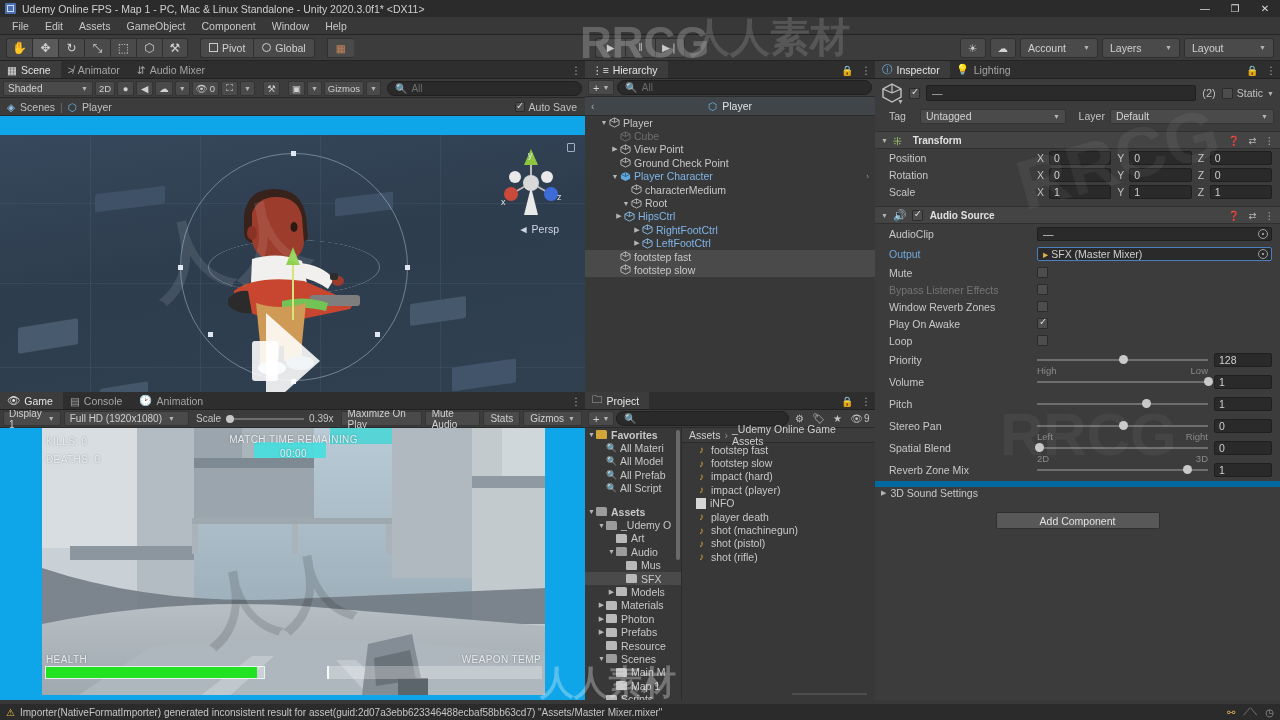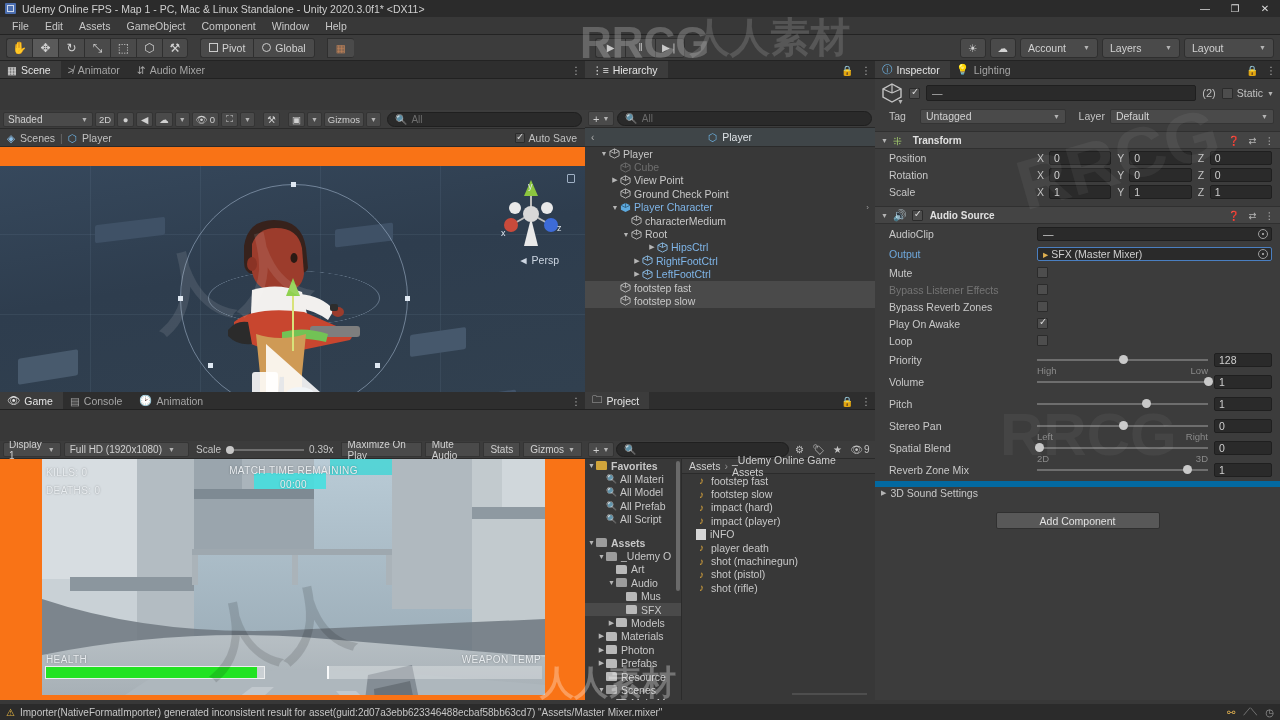--- a/index.html
+++ b/index.html
@@ -85,21 +85,21 @@
     position: relative; border-bottom: 1px solid #212121;
   }
   .ptab {
     display: flex; align-items: center; gap: 4px; padding: 0 10px 0 7px;
     font-size: 10.5px; color: #a5a5a5; background: #2e2e2e;
   }
   .ptab.active { background: #3c3c3c; color: #e4e4e4; }
   .ptab-icons { position: absolute; right: 4px; top: 0; height: 18px;
     display: flex; align-items: center; gap: 7px; color: #b0b0b0; font-size: 10px; }
   .panel-body { position: absolute; top: 18px; left: 0; right: 0; bottom: 0;
-    background: #f97316; overflow: hidden; margin-top: 31px; }
+    background: #0ea5e9; overflow: hidden; }
 
   
   #scene-panel { left: 0; top: 0; width: 585px; height: 331px; }
   .scene-toolbar {
     height: 19px; background: #3c3c3c; display: flex; align-items: center;
     gap: 2px; padding: 0 3px; border-bottom: 1px solid #2a2a2a;
   }
   .st-dd {
     height: 15px; background: #4a4a4a; border: 1px solid #343434; border-radius: 2px;
     display: flex; align-items: center; padding: 0 4px; gap: 5px; font-size: 10px;
@@ -781,21 +781,21 @@
               <span style="display: flex;">
                 <svg class="cube-ico" viewBox="0 0 12 12">
                   <polygon points="6,1 11,3.5 11,8.5 6,11 1,8.5 1,3.5" fill="none" stroke="#bdbdbd" stroke-width="1"></polygon>
                   <line x1="6" y1="1" x2="6" y2="6" stroke="#bdbdbd" stroke-width=".9"></line>
                   <line x1="6" y1="6" x2="1" y2="3.5" stroke="#bdbdbd" stroke-width=".9"></line>
                   <line x1="6" y1="6" x2="11" y2="3.5" stroke="#bdbdbd" stroke-width=".9"></line>
                 </svg>
               </span>
               <span>Root</span>
             </div>
-            <div class="hrow blue" style="padding-left: 62px;">
+            <div class="hrow blue" style="padding-left: 29px;">
               <span class="tri">▶</span>
               <span style="display: flex;">
                 <svg class="cube-ico" viewBox="0 0 12 12">
                   <polygon points="6,1 11,3.5 11,8.5 6,11 1,8.5 1,3.5" fill="none" stroke="#8bbde8" stroke-width="1"></polygon>
                   <line x1="6" y1="1" x2="6" y2="6" stroke="#8bbde8" stroke-width=".9"></line>
                   <line x1="6" y1="6" x2="1" y2="3.5" stroke="#8bbde8" stroke-width=".9"></line>
                   <line x1="6" y1="6" x2="11" y2="3.5" stroke="#8bbde8" stroke-width=".9"></line>
                 </svg>
               </span>
               <span>HipsCtrl</span>
@@ -1186,21 +1186,21 @@
         <div id="audio-toggles">
             <div class="prop-row">
               <span class="prop-label">Mute</span>
               <span class="chk-sm"></span>
             </div>
             <div class="prop-row">
               <span class="prop-label dim">Bypass Listener Effects</span>
               <span class="chk-sm"></span>
             </div>
             <div class="prop-row">
-              <span class="prop-label">Bypass Reverb Zones</span>
+              <span class="prop-label">Window Reverb Zones</span>
               <span class="chk-sm"></span>
             </div>
             <div class="prop-row">
               <span class="prop-label">Play On Awake</span>
               <span class="chk-sm on"></span>
             </div>
             <div class="prop-row">
               <span class="prop-label">Loop</span>
               <span class="chk-sm"></span>
             </div>

